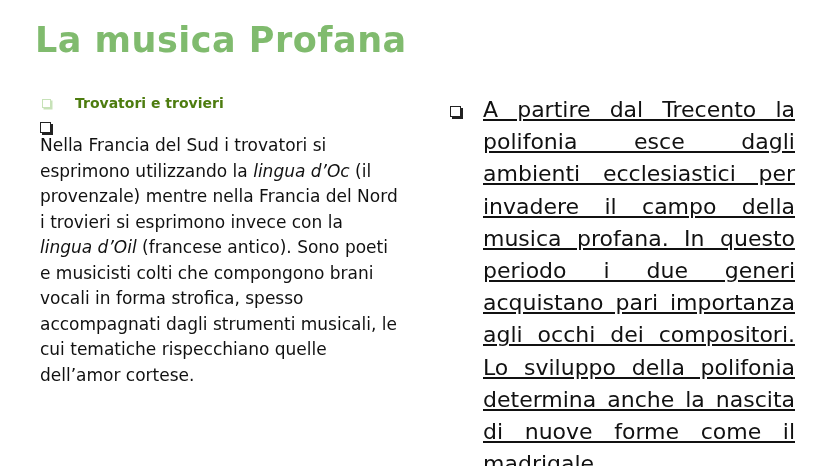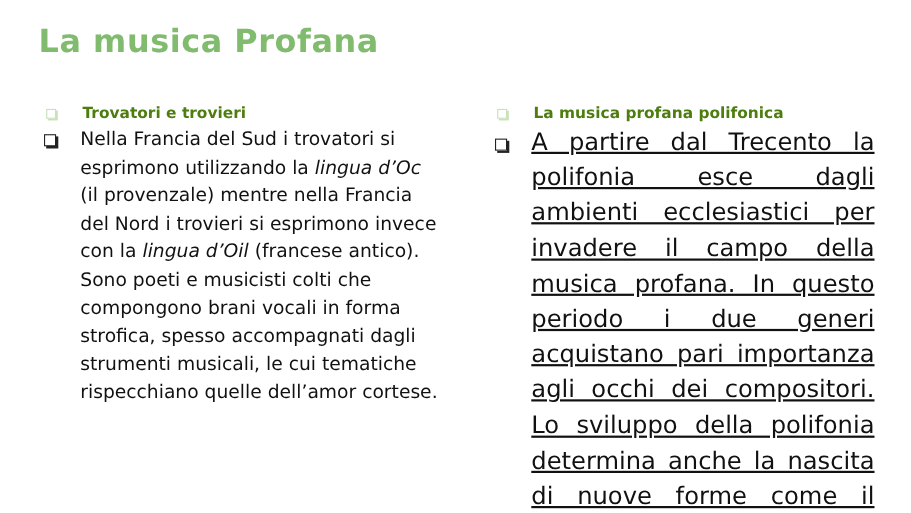--- a/index.html
+++ b/index.html
@@ -2,42 +2,42 @@
 <html><head>
 <meta charset="utf-8">
 <style>
   html, body { margin: 0; padding: 0; }
   body {
     width: 828px; height: 466px; background: #ffffff; position: relative; overflow: hidden;
     font-family: "DejaVu Sans", sans-serif;
   }
   .title {
     position: absolute; left: 35px; top: 20px;
-    font-size: 29px; font-weight: bold; color: #80bb6e; letter-spacing: 0.5px;
+    font-size: 35px; font-weight: bold; color: #80bb6e; letter-spacing: 0.5px;
   }
   .col { position: absolute; top: 93px; }
   .col.left { left: 40px; width: 360px; }
   .col.right { left: 450px; width: 345px; }
   .head {
     display: flex; align-items: center; font-size: 14px; font-weight: bold; color: #4d7c0f;
     height: 20px;
   }
   .sq-small {
     width: 7px; height: 7px; border: 1px solid #c7e2b8; box-shadow: 1.5px 1.5px 0 #c7e2b8;
     margin: 0 24px 0 2px; flex: none;
   }
   .item { display: flex; align-items: flex-start; color: #111; }
   .sq-big {
     width: 9px; height: 9px; border: 1.5px solid #222; box-shadow: 2px 2px 0 #222;
     margin: 7px 22px 0 0; flex: none;
   }
   .left .body { font-size: 17px; line-height: 25.5px; }
   .right .body { font-size: 22px; line-height: 32.2px; text-align: justify; text-decoration: underline; }
   .right .sq-big { margin-top: 12px; }
-  .left .item { margin-top: 2px; }
+  .left .item { margin-top: 2px; flex-direction: column; }
   .right .item { margin-top: 1px; }
   i { font-style: italic; }
 </style>
 </head>
 <body>
 
 <div class="title">La musica Profana</div>
 
 <div class="col left">
   <div class="head">
@@ -46,21 +46,17 @@
   </div>
   <div class="item">
     <span class="sq-big"></span>
     <div class="body">
       <span>Nella Francia del Sud i trovatori si esprimono utilizzando la </span><i>lingua d’Oc</i><span> (il provenzale) mentre nella Francia del Nord i trovieri si esprimono invece con la </span><i>lingua d’Oil</i><span> (francese antico). Sono poeti e musicisti colti che compongono brani vocali in forma strofica, spesso accompagnati dagli strumenti musicali, le cui tematiche rispecchiano quelle dell’amor cortese.</span>
     </div>
   </div>
 </div>
 
 <div class="col right">
-  <div class="head">
-    <span class="sq-small"></span>
-    <span>La musica profana polifonica</span>
-  </div>
   <div class="item">
     <span class="sq-big"></span>
     <div class="body">A partire dal Trecento la polifonia esce dagli ambienti ecclesiastici per invadere il campo della musica profana. In questo periodo i due generi acquistano pari importanza agli occhi dei compositori. Lo sviluppo della polifonia determina anche la nascita di nuove forme come il madrigale.</div>
   </div>
 </div>
 
 </body></html>

